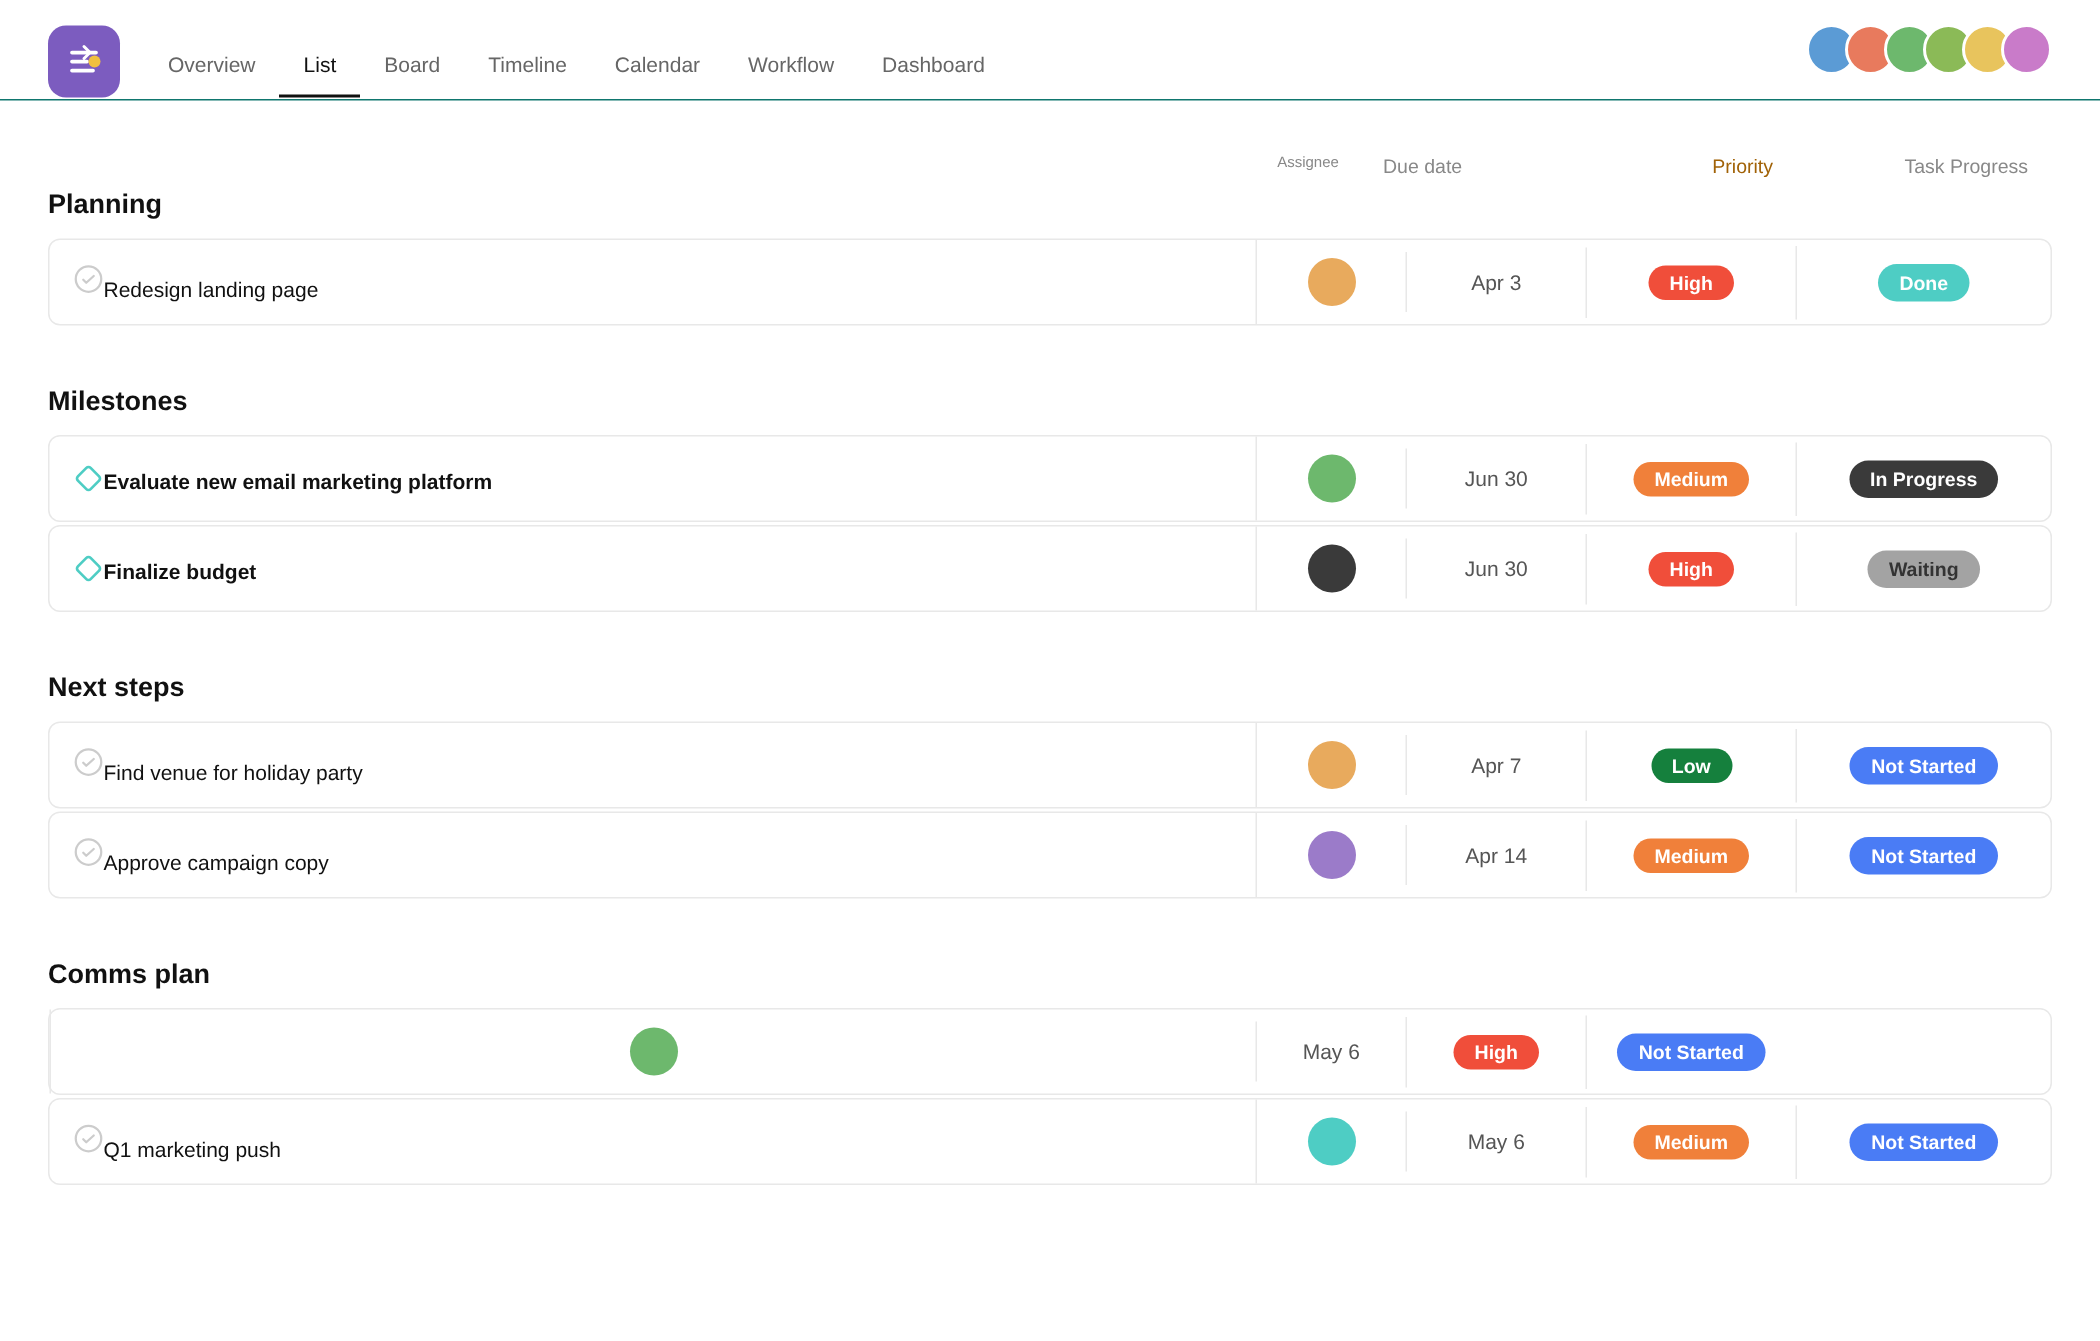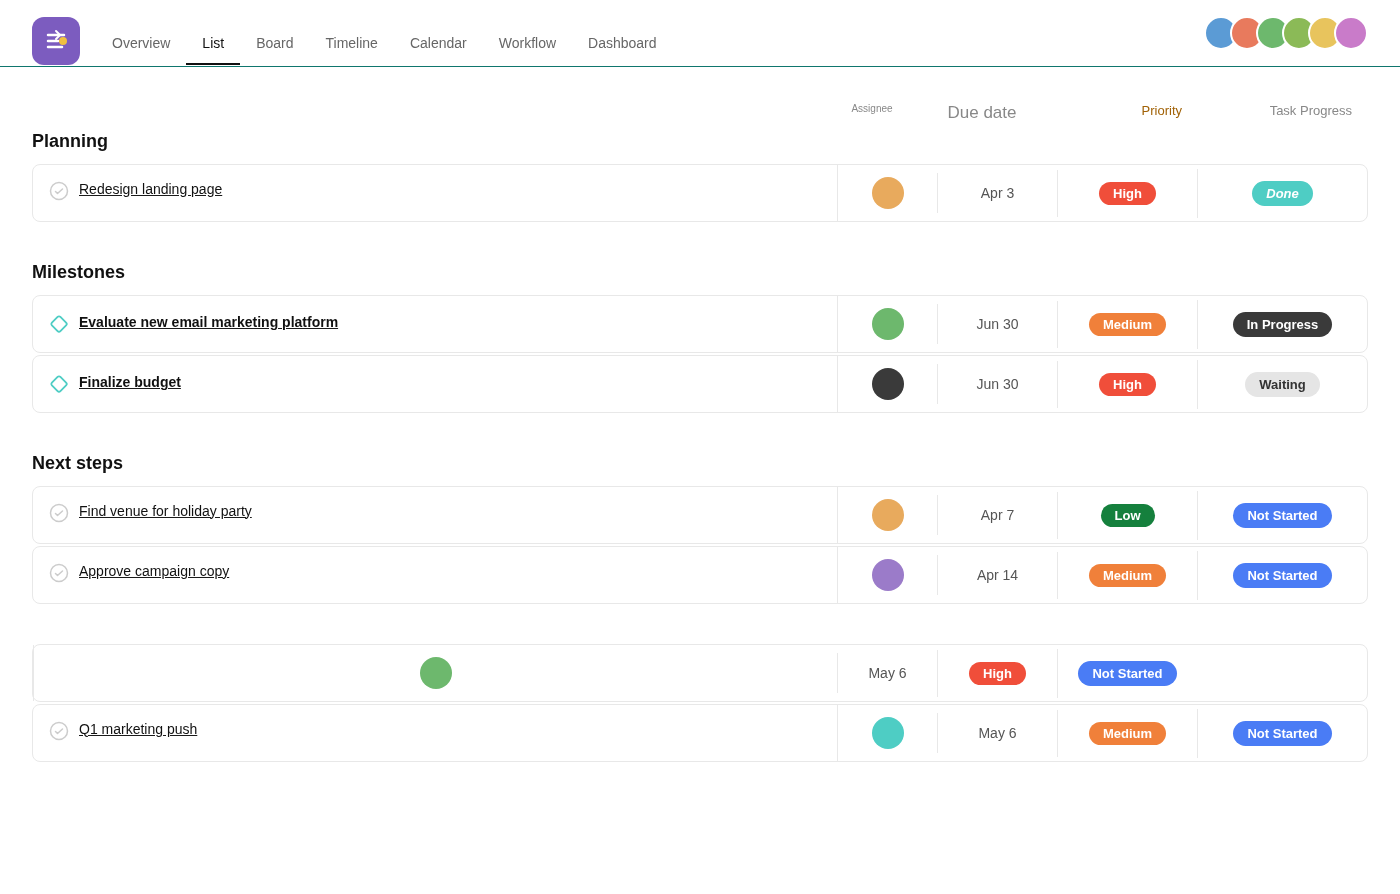--- a/index.html
+++ b/index.html
@@ -39,21 +39,21 @@
     .section-title { font-size: 18px; font-weight: 700; color: #111; margin-bottom: 12px; }
 
     .task-row {
       display: grid; grid-template-columns: 1fr 100px 120px 140px 170px;
       padding: 0; border: 1px solid #e8e8e8; border-radius: 8px; margin-bottom: 2px;
       background: #fff; align-items: center; min-height: 56px;
     }
     .task-row:last-child { margin-bottom: 0; }
 
     .task-name-cell {
-      display: flex; align-items: flex-start; padding: 12px 16px; gap: 10px; min-width: 0; text-decoration: underline;
+      display: flex; align-items: flex-end; padding: 12px 16px; min-width: 0;
     }
     .task-name { font-size: 14px; color: #111; }
     .task-name.bold { font-weight: 700; }
 
     .task-cell {
       padding: 12px 8px; display: flex; align-items: center; justify-content: center;
       border-left: 1px solid #e8e8e8;
     }
     .task-cell.date { font-size: 14px; color: #555; }
 
@@ -61,23 +61,23 @@
       padding: 4px 14px; border-radius: 20px; font-size: 13px; font-weight: 600; display: inline-block;
     }
     .priority-high { background: #f04e3a; color: #fff; }
     .priority-medium { background: #f0803a; color: #fff; }
     .priority-low { background: #15803d; color: #fff; }
 
     .progress-badge {
       padding: 5px 14px; border-radius: 20px; font-size: 13px; font-weight: 600; display: inline-block;
       white-space: nowrap;
     }
-    .badge-done { background: #4ecdc4; color: #fff; font-style: italic; }
+    .badge-done { background: #4ecdc4; color: #fff; }
     .badge-in-progress { background: #3a3a3a; color: #fff; }
-    .badge-waiting { background: #e5e5e5; color: #333; }
+    .badge-waiting { background: #a3a3a3; color: #333; }
     .badge-not-started { background: #4a7cf5; color: #fff; }
 
     .avatar-sm {
       width: 32px; height: 32px; border-radius: 50%; overflow: hidden;
       display: flex; align-items: center; justify-content: center;
       font-size: 12px; font-weight: 600; color: #fff; flex-shrink: 0;
     }
   </style>
 </head>
 <body>
@@ -109,21 +109,21 @@
       <div class="avatar" style="background: rgb(139, 186, 87);"></div>
       <div class="avatar" style="background: rgb(232, 196, 93);"></div>
       <div class="avatar" style="background: rgb(201, 123, 201);"></div>
     </div>
 </header>
 
 <main class="main-content" id="sections-container">
     <div style="display: grid; grid-template-columns: 1fr 100px 120px 140px 170px; padding: 4px 16px 8px;">
   <div></div>
   <div style="font-size:10px;color:#888;text-align:center;">Assignee</div>
-  <div style="font-size:17px;color:#888;text-align:center;">Due date</div>
+  <div style="font-size:13px;color:#888;text-align:left;">Due date</div>
   <div style="font-size:13px;color:#a16207;text-align:right;">Priority</div>
   <div style="font-size:13px;color:#888;text-align:right;">Task Progress</div>
 </div>
     <div class="section">
       <div class="section-title">Planning</div>
       <div class="task-row">
         <div class="task-name-cell">
       <span style="color:#ccc; font-size:18px;">
         <svg width="20" height="20" viewBox="0 0 20 20" fill="none">
           <circle cx="10" cy="10" r="8.5" stroke="#ccc" stroke-width="1.5"></circle>
@@ -226,20 +226,21 @@
         <div class="task-cell date">Apr 14</div>
         <div class="task-cell">
           <span class="priority-badge priority-medium">Medium</span>
         </div>
         <div class="task-cell">
           <span class="progress-badge badge-not-started">Not Started</span>
         </div>
       </div>
     </div>
     <div class="section">
+      <div class="section-title">Comms plan</div>
       <div class="task-row">
         <div class="task-cell">
           <div class="avatar-sm" style="background:#6db86d;"></div>
         </div>
         <div class="task-cell date">May 6</div>
         <div class="task-cell">
           <span class="priority-badge priority-high">High</span>
         </div>
         <div class="task-cell">
           <span class="progress-badge badge-not-started">Not Started</span>

